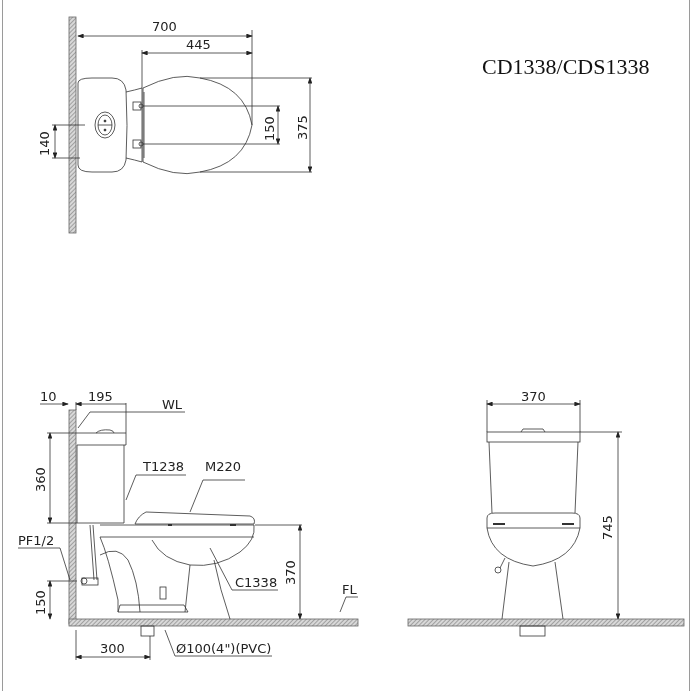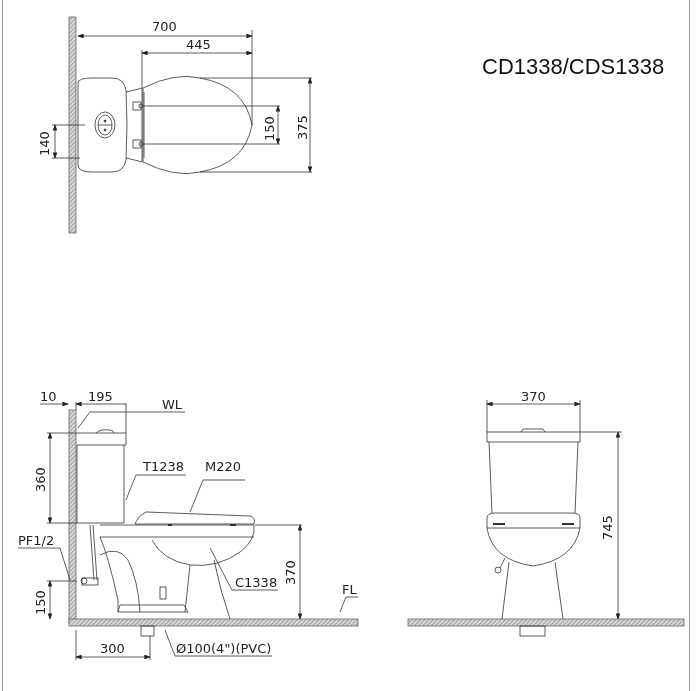--- a/index.html
+++ b/index.html
@@ -1,21 +1,21 @@
 <!DOCTYPE html>
 <html><head>
 <meta charset="utf-8">
 <style>
   html,body{margin:0;padding:0;background:#fff;}
   body{width:699px;height:691px;position:relative;overflow:hidden;font-family:"DejaVu Sans","Liberation Sans",sans-serif;}
   .frame-l{position:absolute;left:2px;top:0;width:1px;height:691px;background:#9a9a9a;}
   .frame-r{position:absolute;left:689px;top:0;width:1px;height:691px;background:#9a9a9a;}
   svg{position:absolute;left:0;top:0;}
   .dim{font-family:"DejaVu Sans",sans-serif;font-size:13px;fill:#222;}
-  .title{position:absolute;left:482px;top:54px;font-family:Liberation Sans, sans-serif;font-size:22px;color:#111;white-space:nowrap;}
+  .title{position:absolute;left:482px;top:54px;font-family:Liberation Serif, serif;font-size:22px;color:#111;white-space:nowrap;}
 </style>
 </head>
 <body>
 
 <div class="frame-l"></div>
 <div class="frame-r"></div>
 
 <div class="title">CD1338/CDS1338</div>
 
 <svg width="699" height="691" viewBox="0 0 699 691">

